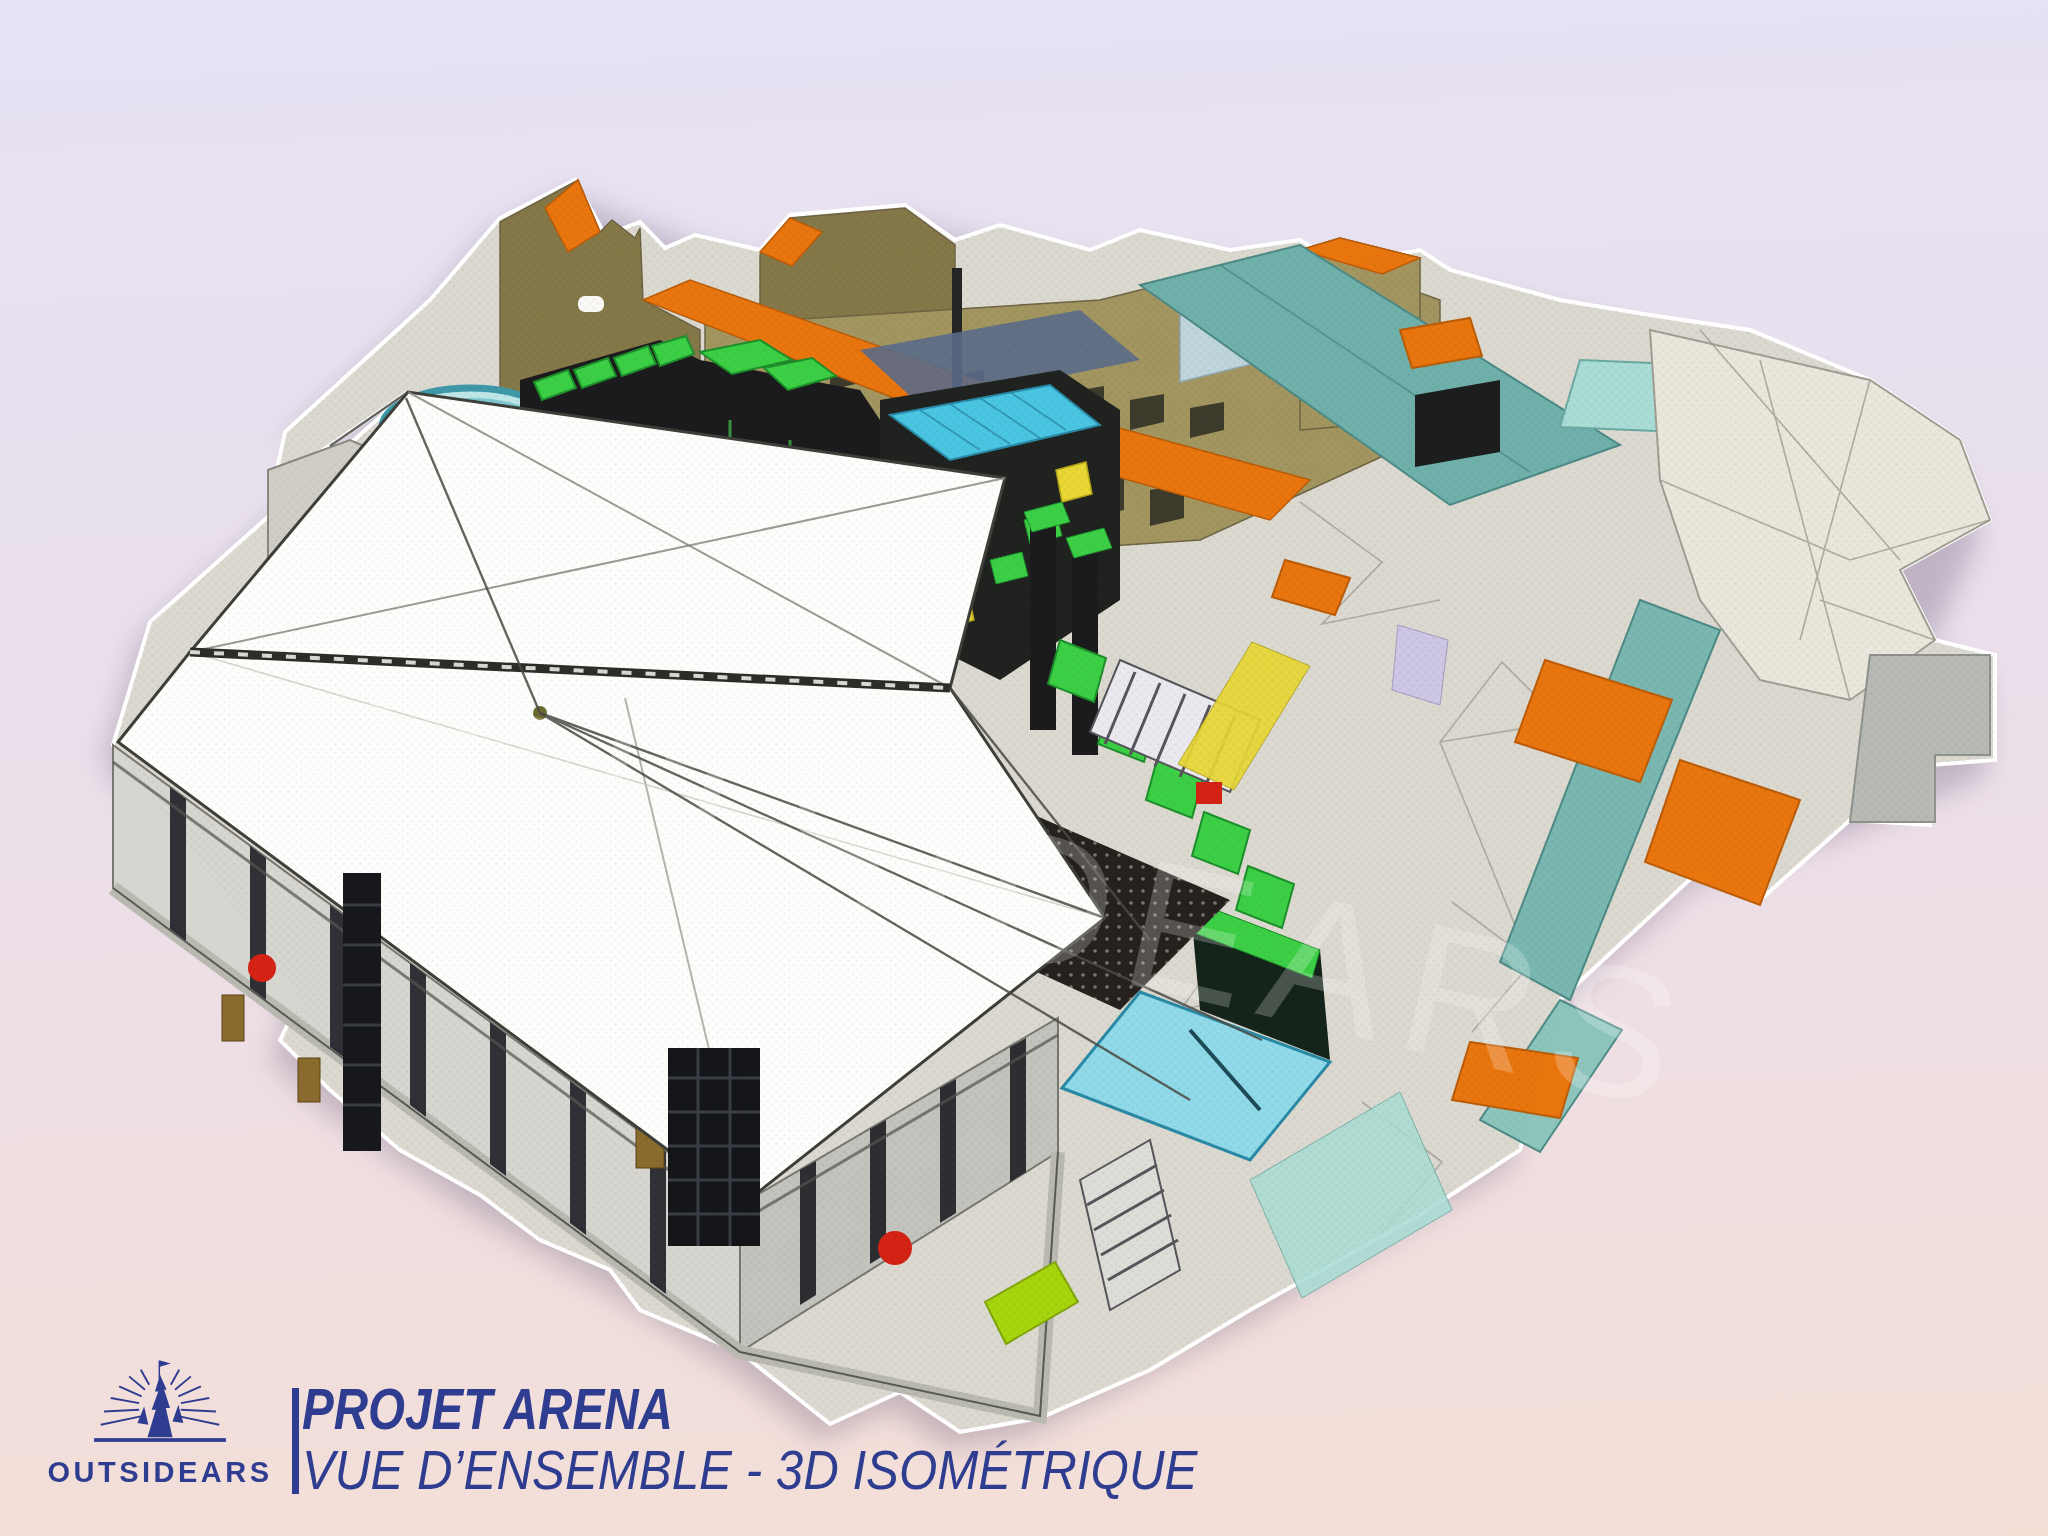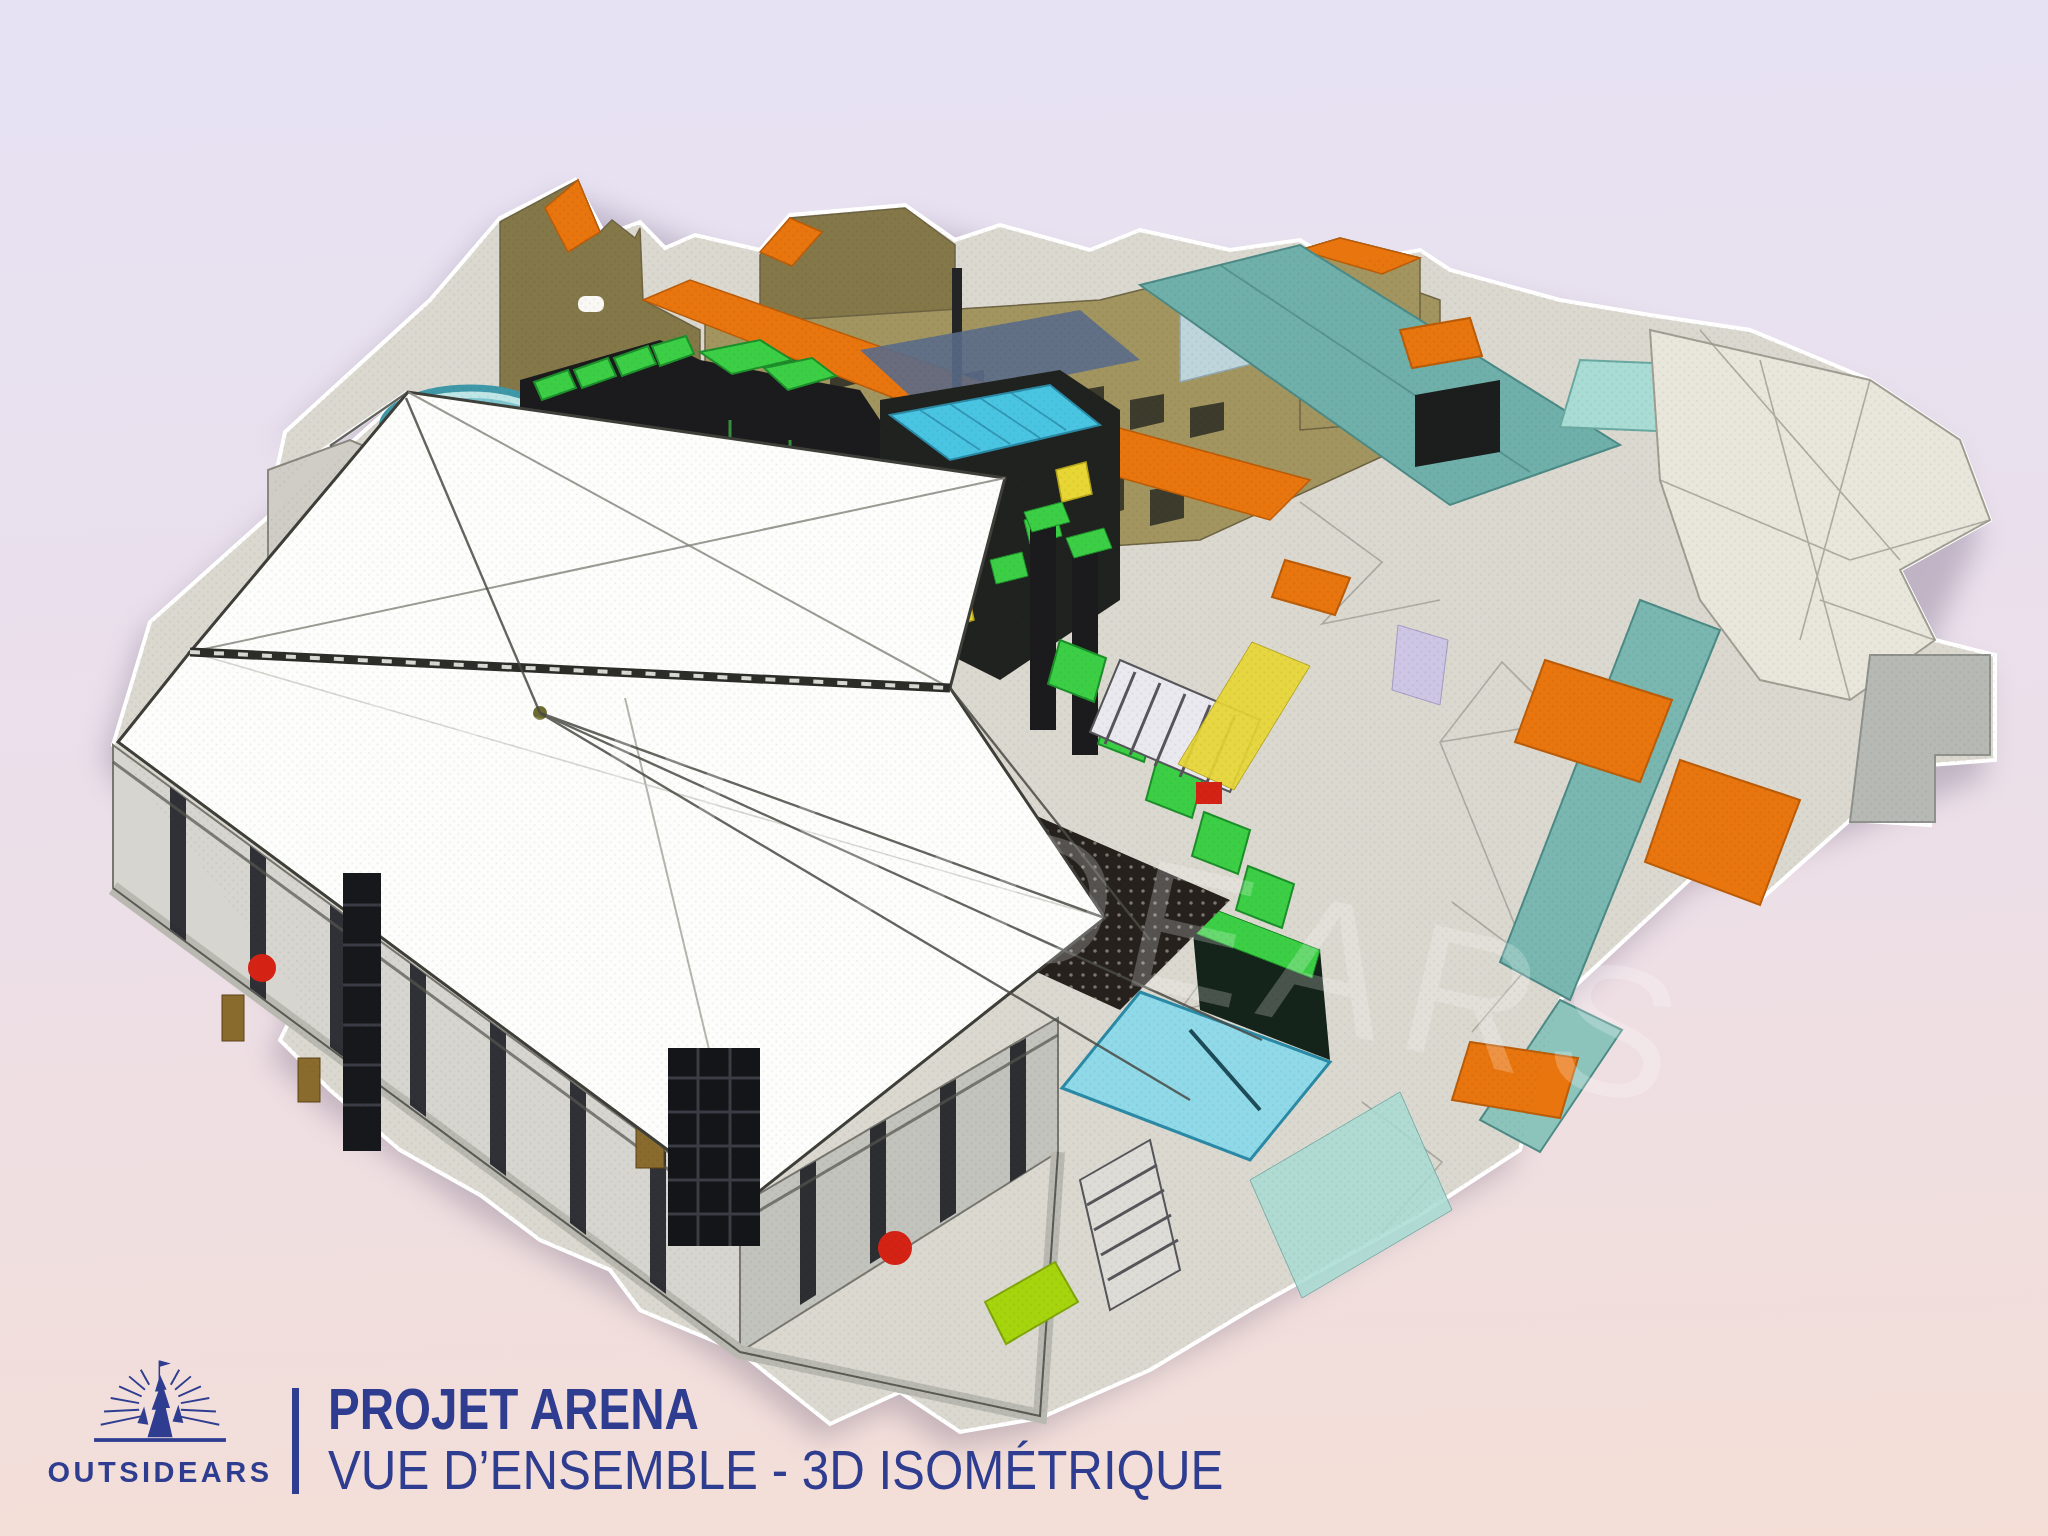--- a/index.html
+++ b/index.html
@@ -17,21 +17,21 @@
   .logo{position:absolute;left:40px;top:8px;width:240px;text-align:center;}
   .logo-graphic{width:170px;height:96px;display:block;margin:0 auto;}
   .logo-brand{
     margin-top:2px;color:var(--navy);font-weight:700;font-size:29px;
     letter-spacing:3.5px;white-space:nowrap;
   }
   .footer-divider{
     position:absolute;left:292px;top:38px;width:7px;height:106px;
     background:var(--navy);
   }
-  .titles{position:absolute;left:328px;top:30px;}
+  .titles{position:absolute;left:302px;top:30px;font-style:italic;}
   .title{
     margin:0;color:var(--navy);font-size:58px;font-weight:700;line-height:1.0;
     letter-spacing:0px;transform:scaleX(.82);transform-origin:left top;white-space:nowrap;
   }
   .subtitle{
     margin:4px 0 0 0;color:var(--navy);font-size:56px;font-weight:400;line-height:1.0;
     letter-spacing:0px;transform:scaleX(.88);transform-origin:left top;white-space:nowrap;
   }
 </style>
 </head>

